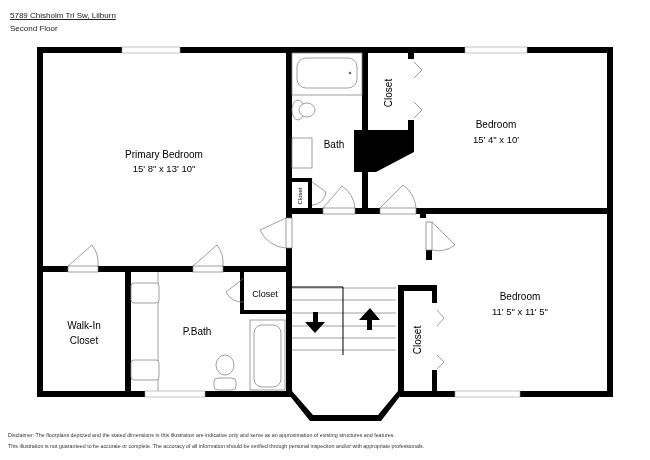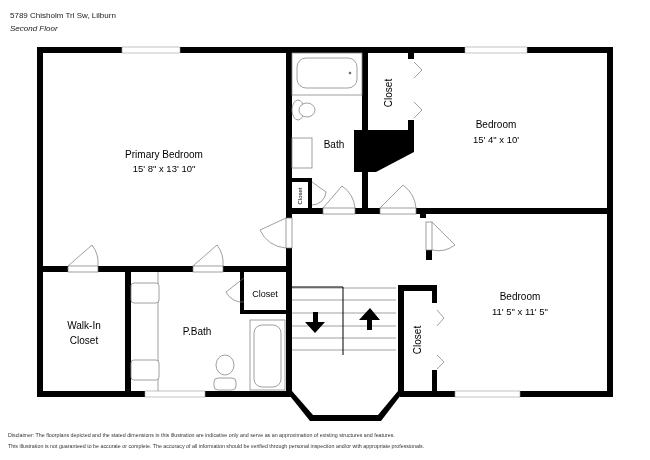--- a/index.html
+++ b/index.html
@@ -5,22 +5,22 @@
     html, body { margin: 0; padding: 0; background: #ffffff; }
     body { width: 650px; height: 460px; position: relative; overflow: hidden; font-family: "Liberation Sans", sans-serif; color: #000; }
     .hdr { position: absolute; left: 10px; font-size: 8px; color: #222; line-height: 10px; }
     .disc { position: absolute; left: 8px; font-size: 5.3px; color: #333; white-space: nowrap; }
     svg { position: absolute; left: 0; top: 0; }
     .lbl { font-family: "Liberation Sans", sans-serif; fill: #000; }
   </style>
 </head>
 <body>
 
-<div class="hdr" style="top:11px;">5789 Chisholm Trl Sw, Lilburn</div>
-<div class="hdr" style="top:24px;font-style:italic;">Second Floor</div>
+<div class="hdr" style="top:11px;text-decoration:underline;">5789 Chisholm Trl Sw, Lilburn</div>
+<div class="hdr" style="top:24px;">Second Floor</div>
 
 <svg width="650" height="460" viewBox="0 0 650 460">
   <g fill="#000">
 
     <rect x="37" y="47" width="576" height="6"></rect>
     <rect x="37" y="47" width="6" height="350"></rect>
     <rect x="607" y="47" width="6" height="350"></rect>
     <rect x="37" y="391" width="251" height="6"></rect>
     <rect x="400" y="391" width="213" height="6"></rect>
 

